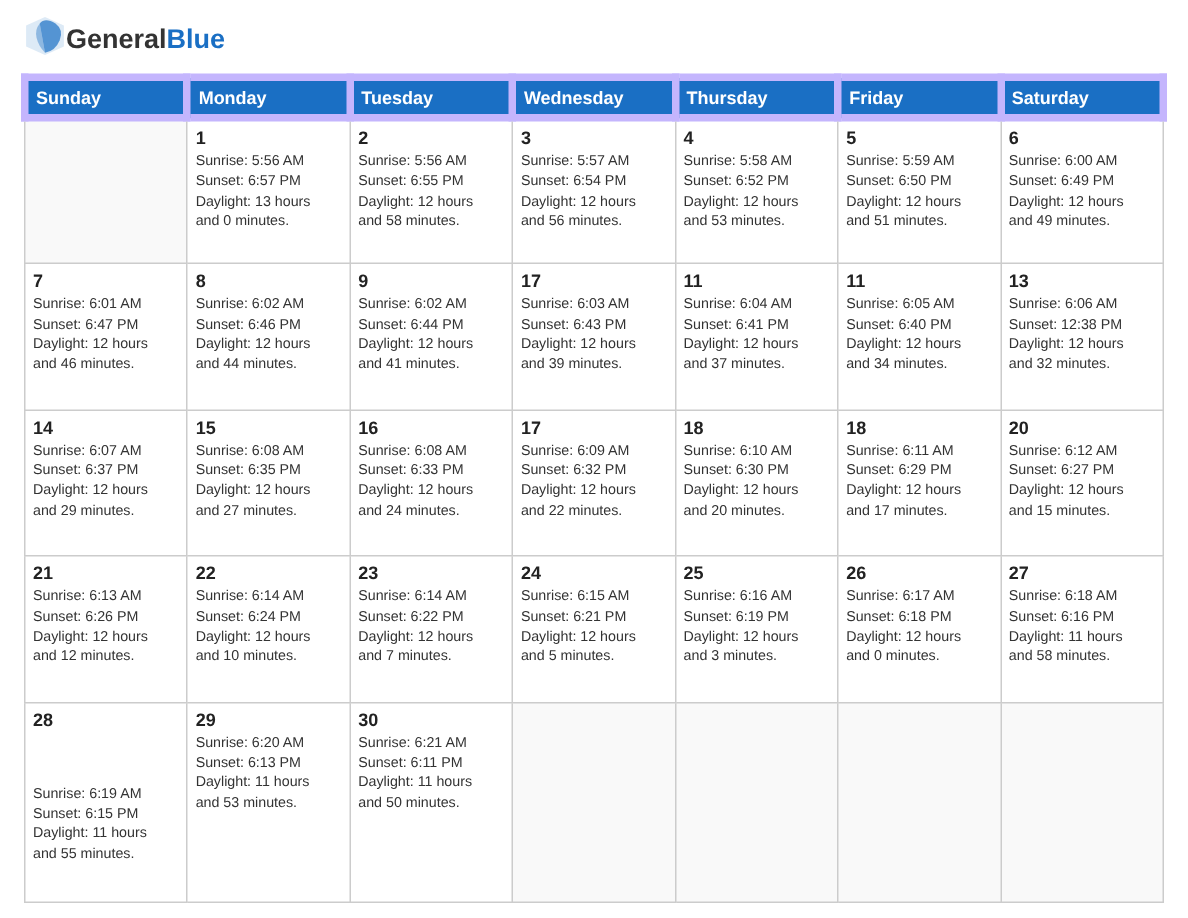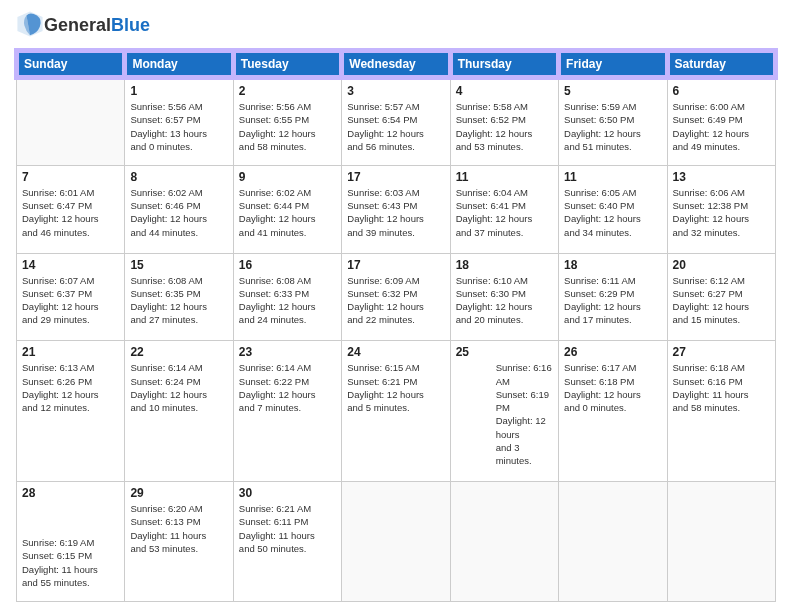--- a/index.html
+++ b/index.html
@@ -307,21 +307,21 @@
           </td>
           <td>
             <span class="day-num">24</span>
             <div class="day-info" style="white-space: pre-line;">Sunrise: 6:15 AM
 Sunset: 6:21 PM
 Daylight: 12 hours
 and 5 minutes.</div>
           </td>
           <td>
             <span class="day-num">25</span>
-            <div class="day-info" style="white-space: pre-line; margin-left: 40px;">Sunrise: 6:16 AM
+            <div class="day-info" style="white-space: pre-line;">Sunrise: 6:16 AM
 Sunset: 6:19 PM
 Daylight: 12 hours
 and 3 minutes.</div>
           </td>
           <td>
             <span class="day-num">26</span>
             <div class="day-info" style="white-space: pre-line;">Sunrise: 6:17 AM
 Sunset: 6:18 PM
 Daylight: 12 hours
 and 0 minutes.</div>

